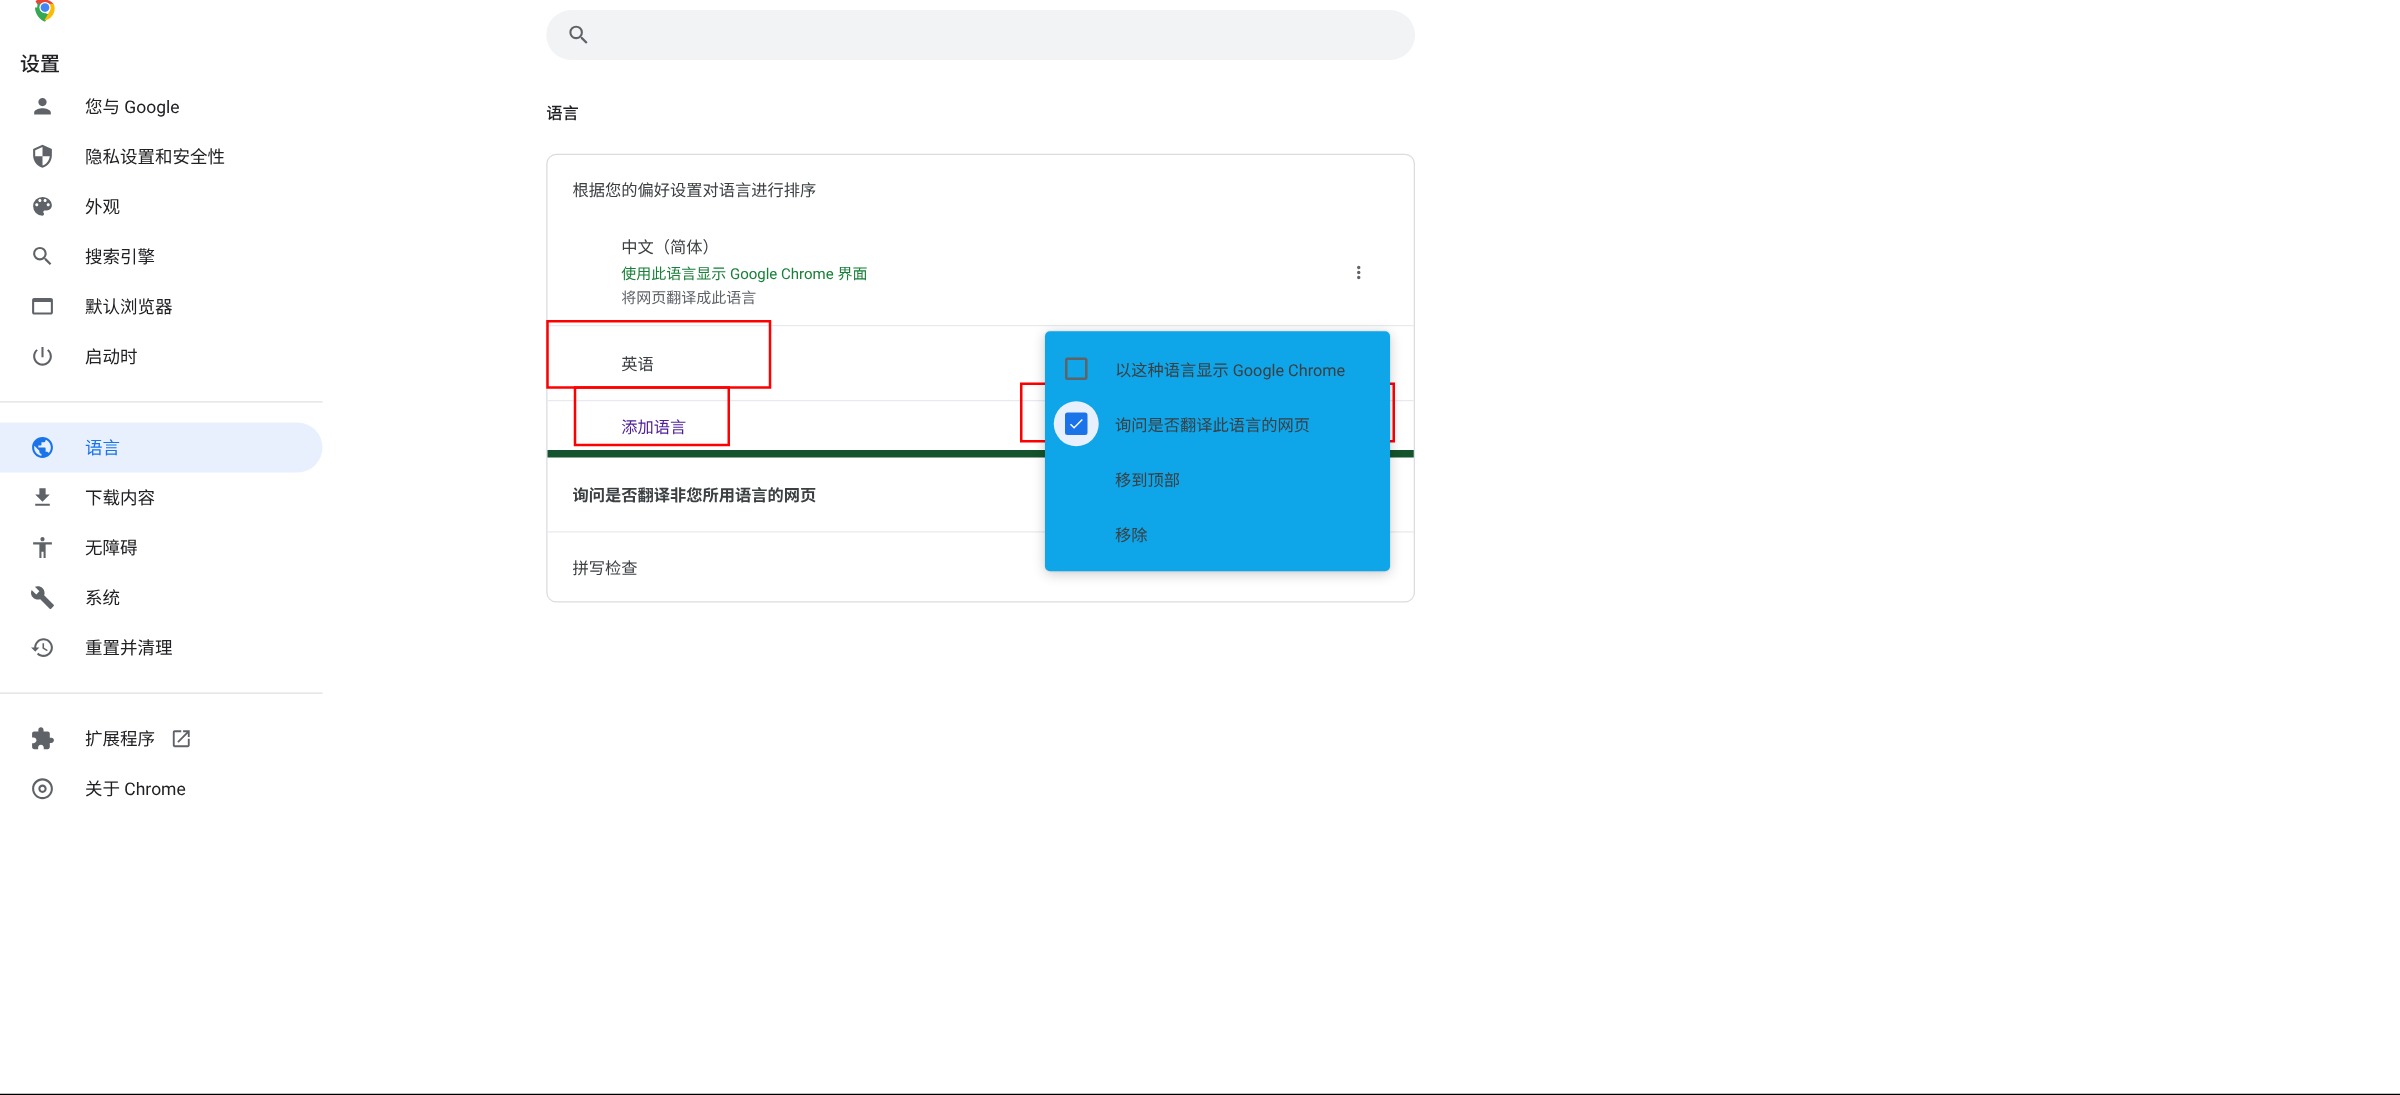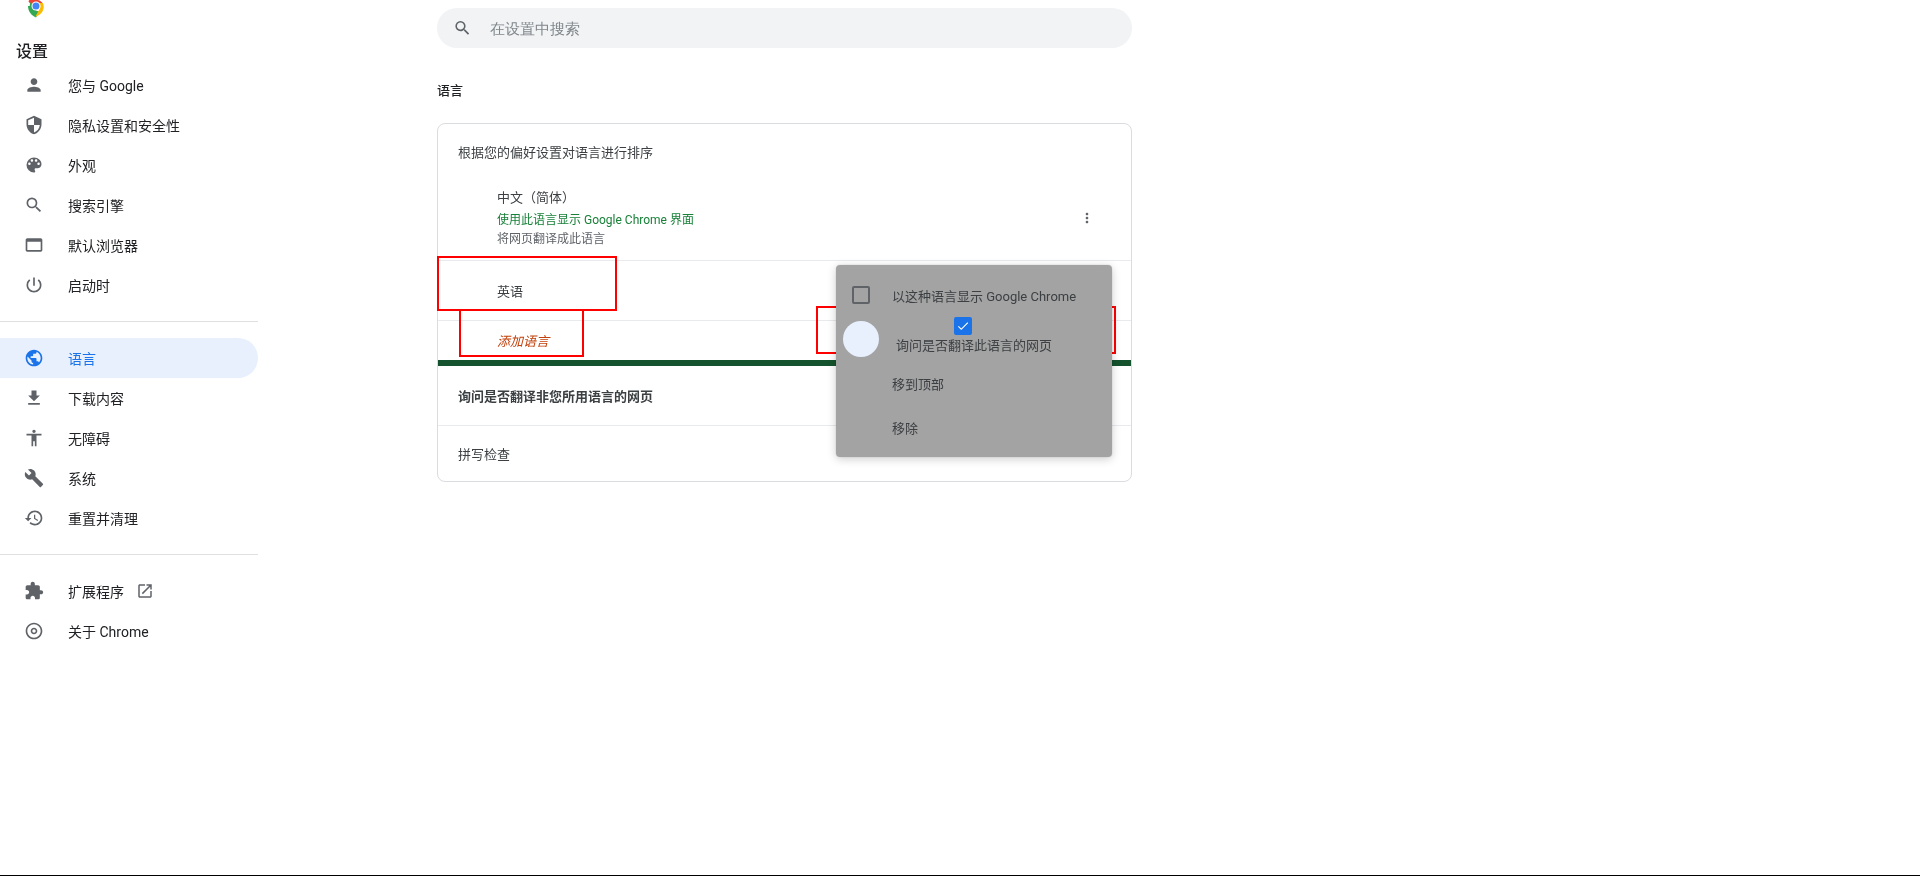--- a/index.html
+++ b/index.html
@@ -161,23 +161,22 @@
       border-top: 1px solid #e8eaed;
       font-size: 13px;
       color: #3c4043;
     }
     .add-lang-row {
       padding: 10px 20px 10px 59px;
       border-top: 1px solid #e8eaed;
     }
     .add-lang-link {
       font-size: 13px;
-      color: #c2410c;
+      color: #4c1d95;
       cursor: pointer;
-      font-style: italic;
     }
     .translate-ask-row {
       padding: 20px 20px 20px 20px;
       border-top: 6px solid #14532d;
       font-size: 13px;
       color: #3c4043;
       font-weight: bold;
     }
     .spellcheck-row {
       padding: 18px 20px 18px 20px;
@@ -196,21 +195,21 @@
     .hl1 { left: 437px; top: 256px; width: 180px; height: 55px; }
     .hl2 { left: 459px; top: 309px; width: 125px; height: 48px; }
     .hl3 { left: 816px; top: 306px; width: 300px; height: 48px; }
 
     
     .popup {
       position: absolute;
       left: 836px;
       top: 265px;
       width: 276px;
-      background: #a3a3a3;
+      background: #0ea5e9;
       border-radius: 4px;
       box-shadow: 0 2px 10px rgba(0,0,0,0.2), 0 0 0 1px rgba(0,0,0,0.03);
       padding: 8px 0;
       z-index: 100;
     }
     .popup-item {
       display: flex;
       align-items: center;
       height: 44px;
       padding: 0 16px;
@@ -237,21 +236,21 @@
     .popup-checked-bg {
       background: #e8f0fe;
       width: 36px;
       height: 36px;
       border-radius: 50%;
       position: absolute;
       left: 7px;
       top: 4px;
       z-index: -1;
     }
-    .popup-item.rel { position: relative; flex-direction: column; }
+    .popup-item.rel { position: relative; }
     .popup-text { }
     .popup-item.noicon { padding-left: 56px; }
   </style>
 </head>
 <body>
 
 <div class="top-bar">
   <div class="logo-title">
     <svg class="chrome-logo" viewBox="0 0 48 48">
       <circle cx="24" cy="24" r="22" fill="#fff"></circle>
@@ -260,21 +259,20 @@
       <path fill="#FBBC05" d="M38.2 17.5c1.4 2.1 2.3 4.7 2.3 7.5 0 10-7.2 18.3-16.7 19.8l8.5-14.8c.8-1.4 1.2-3 1.2-4.7 0-3-1.4-5.7-3.6-7.5h8.3z" transform="translate(-1 0)"></path>
       <circle cx="24" cy="24" r="9" fill="#fff"></circle>
       <circle cx="24" cy="24" r="7" fill="#4285F4"></circle>
     </svg>
     <span class="title-text">设置</span>
   </div>
   <div class="search-container">
     <svg class="search-icon" viewBox="0 0 24 24">
         <path d="M15.5 14h-.79l-.28-.27A6.471 6.471 0 0016 9.5 6.5 6.5 0 109.5 16c1.61 0 3.09-.59 4.23-1.57l.27.28v.79l5 4.99L20.49 19l-4.99-5zm-6 0C7.01 14 5 11.99 5 9.5S7.01 5 9.5 5 14 7.01 14 9.5 11.99 14 9.5 14z"></path>
       </svg>
-    <input class="search-input" type="text" placeholder="在设置中搜索" style="">
   </div>
 </div>
 
 <div class="sidebar">
   <div class="sidebar-item">
     <svg class="sb-icon" viewBox="0 0 24 24">
         <path d="M12 12c2.21 0 4-1.79 4-4s-1.79-4-4-4-4 1.79-4 4 1.79 4 4 4zm0 2c-2.67 0-8 1.34-8 4v2h16v-2c0-2.66-5.33-4-8-4z"></path>
       </svg>
     <span>您与 Google</span>
   </div>

